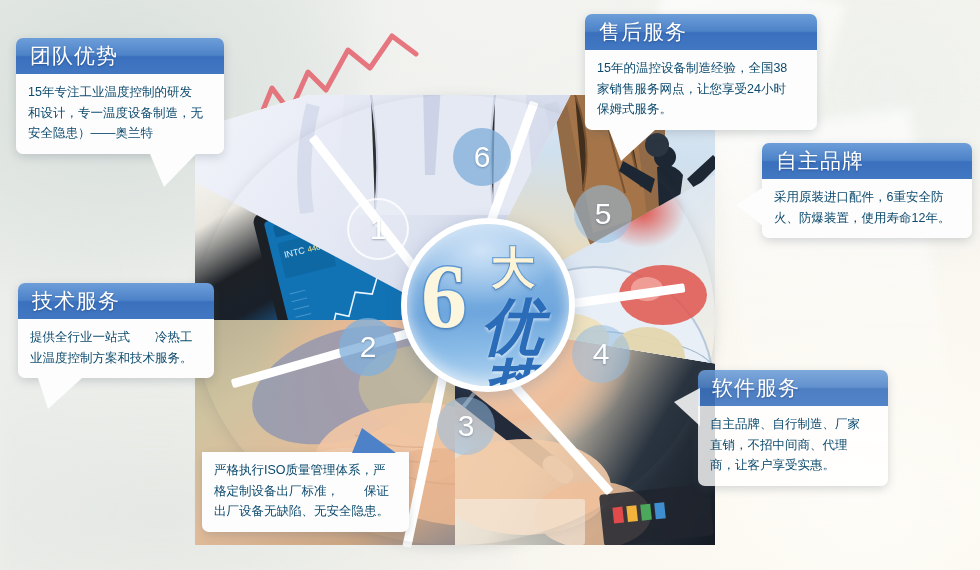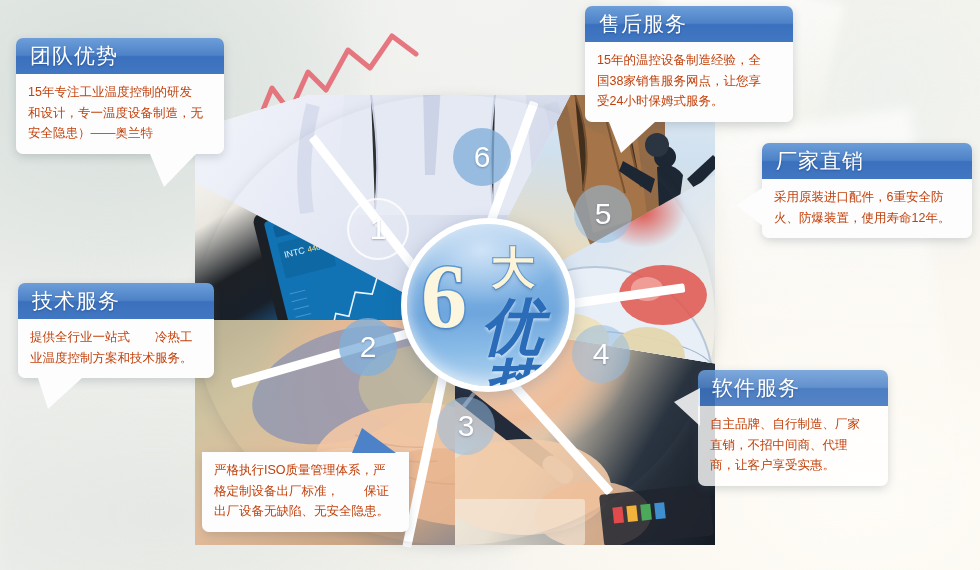--- a/index.html
+++ b/index.html
@@ -120,29 +120,29 @@
     text-shadow:0 2px 3px rgba(255,255,255,.6);}
 
   
   .card{position:absolute;border-radius:8px;
     box-shadow:0 3px 10px rgba(70,85,100,.22);}
   .card .hd{border-radius:7px 7px 0 0;
     background:linear-gradient(180deg,#6d9ed9 0%,#4d82c8 48%,#3a70bd 52%,#4277c2 100%);
     color:#fff;font-size:21px;line-height:1;padding:7px 0 8px 14px;
     letter-spacing:1px;text-shadow:0 1px 2px rgba(20,50,95,.45);}
   .card .bd{border-radius:0 0 7px 7px;background:#fdfdfd;
-    color:#c2410c;font-size:12.5px;line-height:1.65;padding:8px 20px 10px 12px;}
+    color:#0c4a6e;font-size:12.5px;line-height:1.65;padding:8px 20px 10px 12px;}
   .card.ghost .bd{background:rgba(255,255,255,.80);}
   .card.ghost .hd{background:linear-gradient(180deg,rgba(109,158,217,.88) 0%,rgba(77,130,200,.88) 48%,rgba(58,112,189,.9) 52%,rgba(66,119,194,.9) 100%);}
   .tail{position:absolute;width:0;height:0;}
 
   .c-team   {left:16px; top:38px;  width:208px;}
   .c-tech   {left:18px; top:283px; width:196px;}
   .c-qual   {left:202px;top:452px; width:207px;}
-  .c-after  {left:585px;top:6px;   width:208px;}
+  .c-after  {left:585px;top:14px;   width:232px;}
   .c-hard   {left:762px;top:143px; width:210px;}
   .c-soft   {left:698px;top:370px; width:190px;}
 </style>
 </head>
 <body>
 
 <div class="stage">
 
   <div class="bg-base"></div>
   <div class="bg-blur-a"></div>
@@ -359,21 +359,21 @@
 
   <div class="card c-after">
     <div class="hd">售后服务</div>
     <div class="bd">15年的温控设备制造经验，全国38家销售服务网点，让您享受24小时保姆式服务。</div>
     <svg class="tail" style="left:24px;top:100%;width:46px;height:32px" viewBox="0 0 46 32">
       <polygon points="0,0 46,0 12,31" fill="#fdfdfd"></polygon>
     </svg>
   </div>
 
   <div class="card c-hard">
-    <div class="hd">厂家直销</div>
+    <div class="hd">自主品牌</div>
     <div class="bd">采用原装进口配件，6重安全防火、防爆装置，使用寿命12年。</div>
     <svg class="tail" style="left:-26px;top:44px;width:28px;height:40px" viewBox="0 0 28 40">
       <polygon points="28,0 28,40 0,18" fill="#fdfdfd"></polygon>
     </svg>
   </div>
 
   <div class="card c-soft ghost">
     <div class="hd">软件服务</div>
     <div class="bd">自主品牌、自行制造、厂家直销，不招中间商、代理商，让客户享受实惠。</div>
     <svg class="tail" style="left:-24px;top:18px;width:26px;height:38px" viewBox="0 0 26 38">

